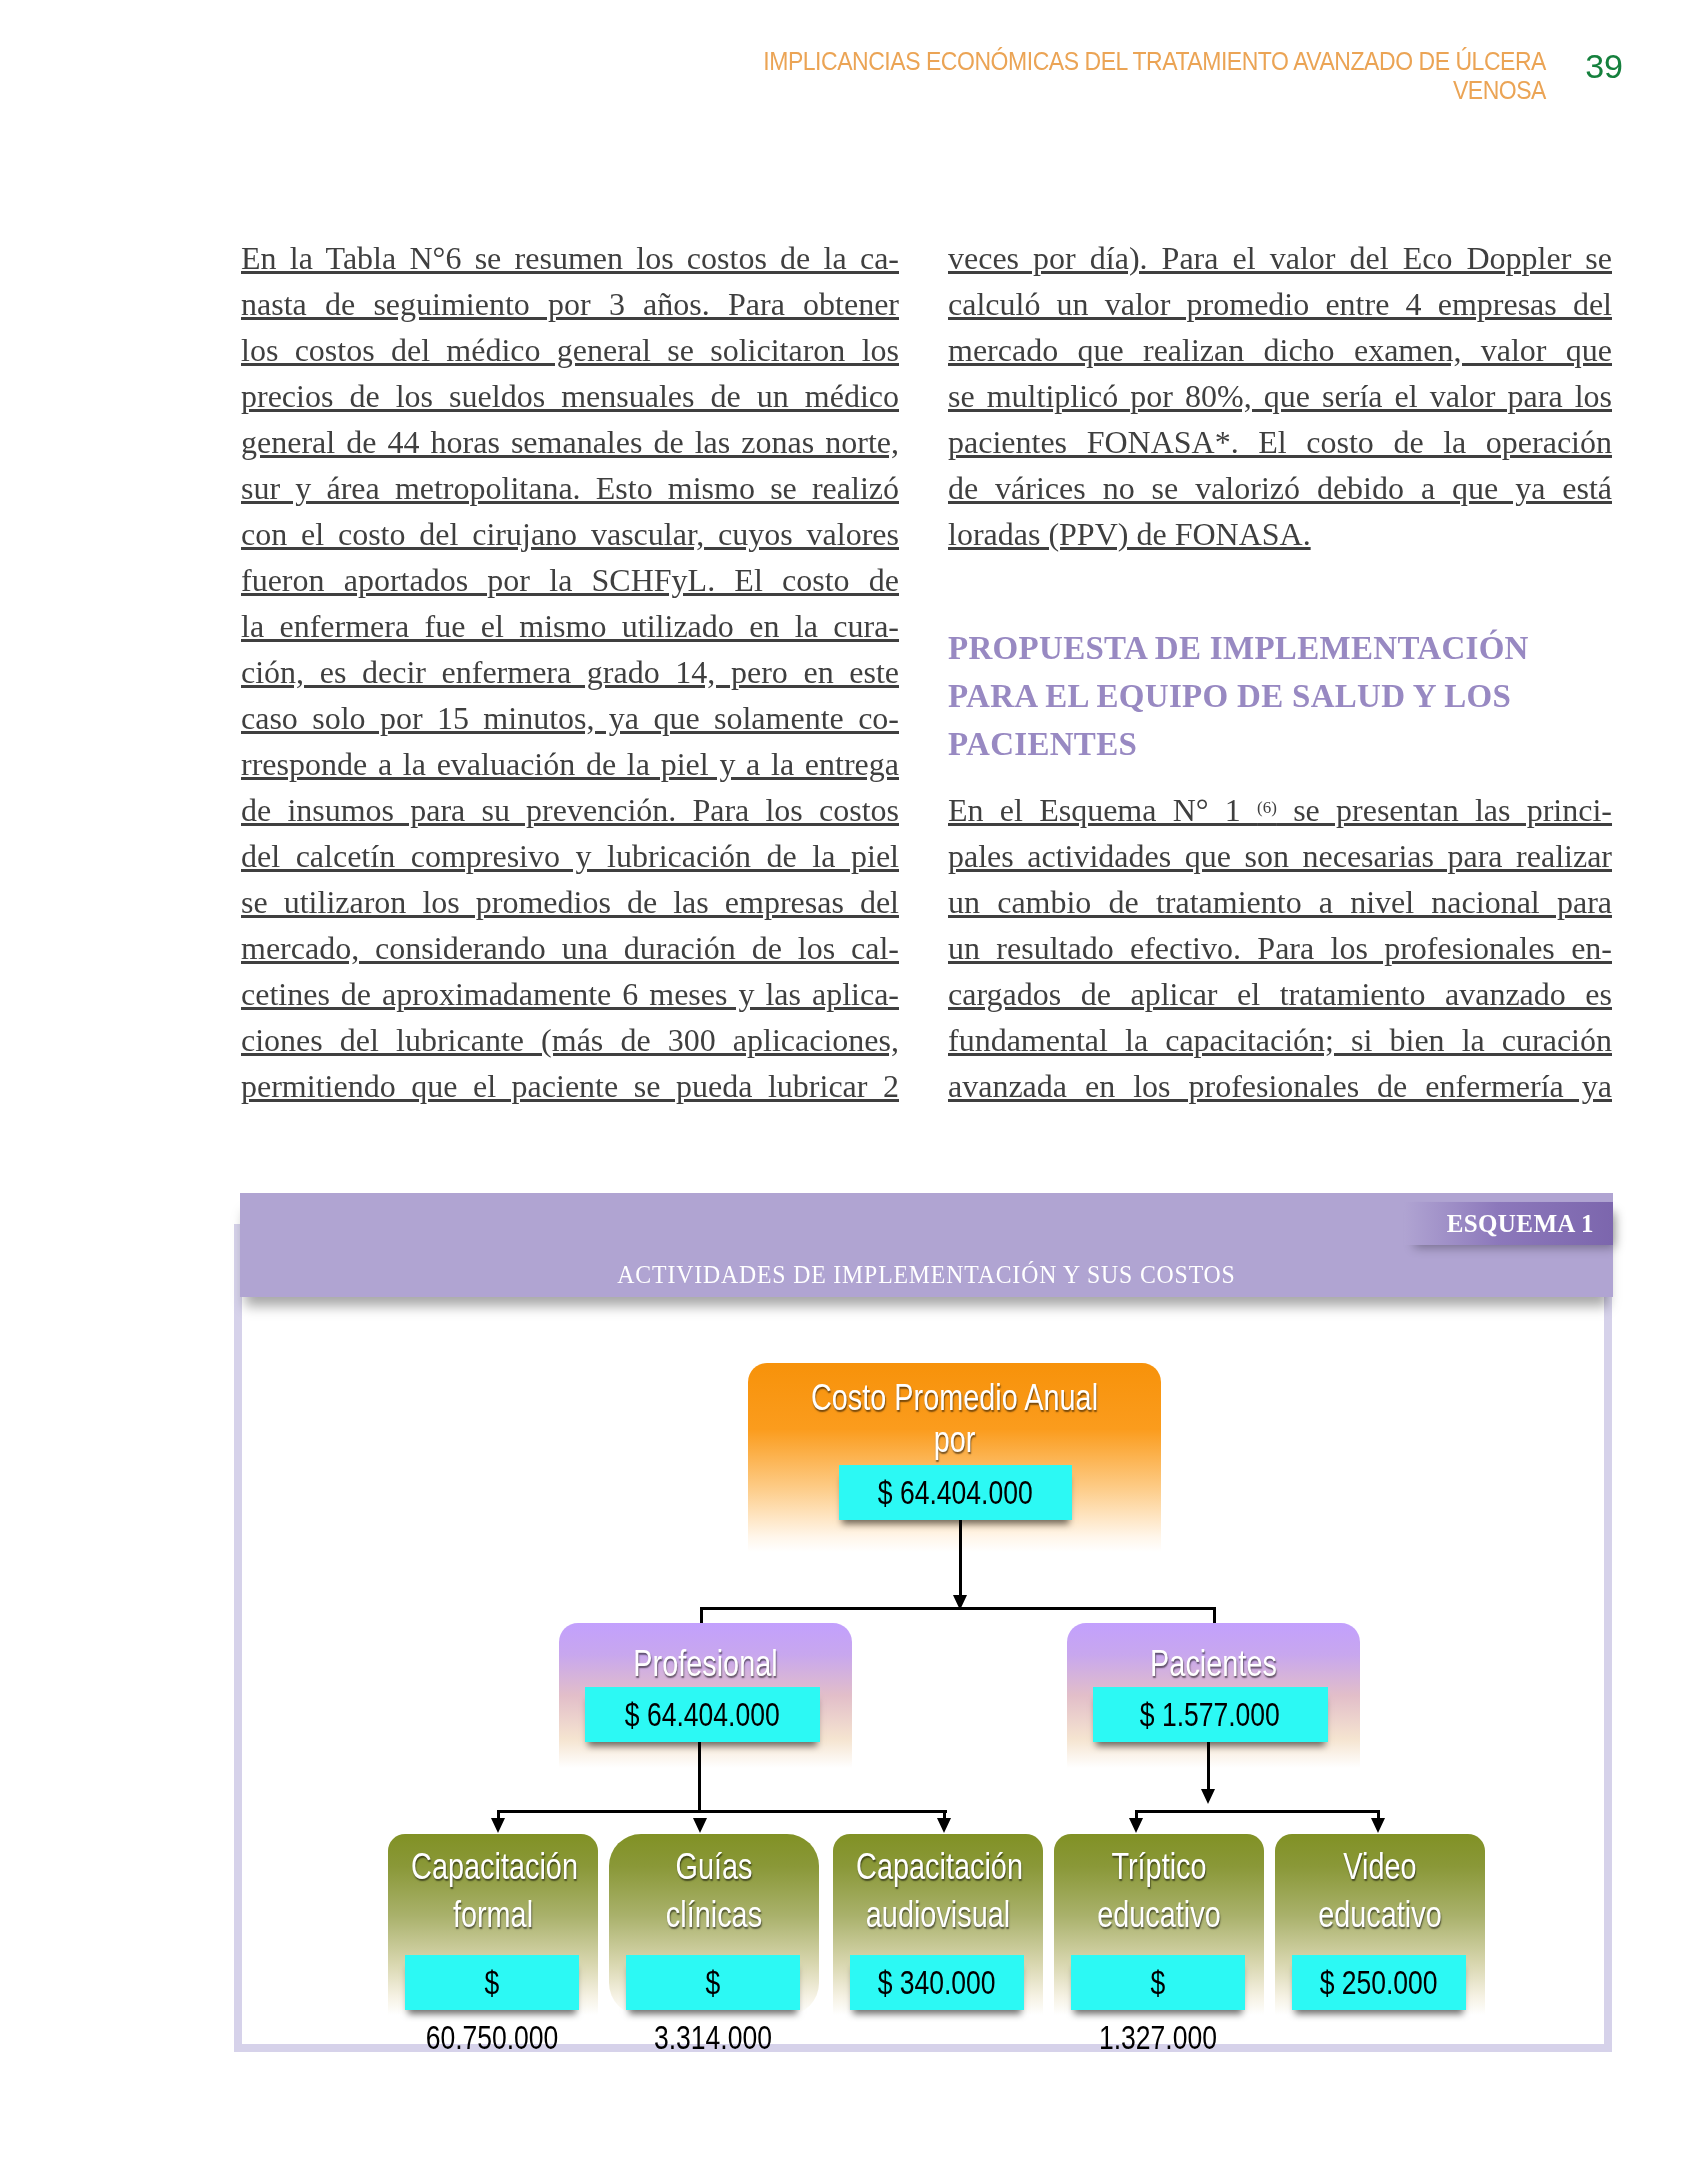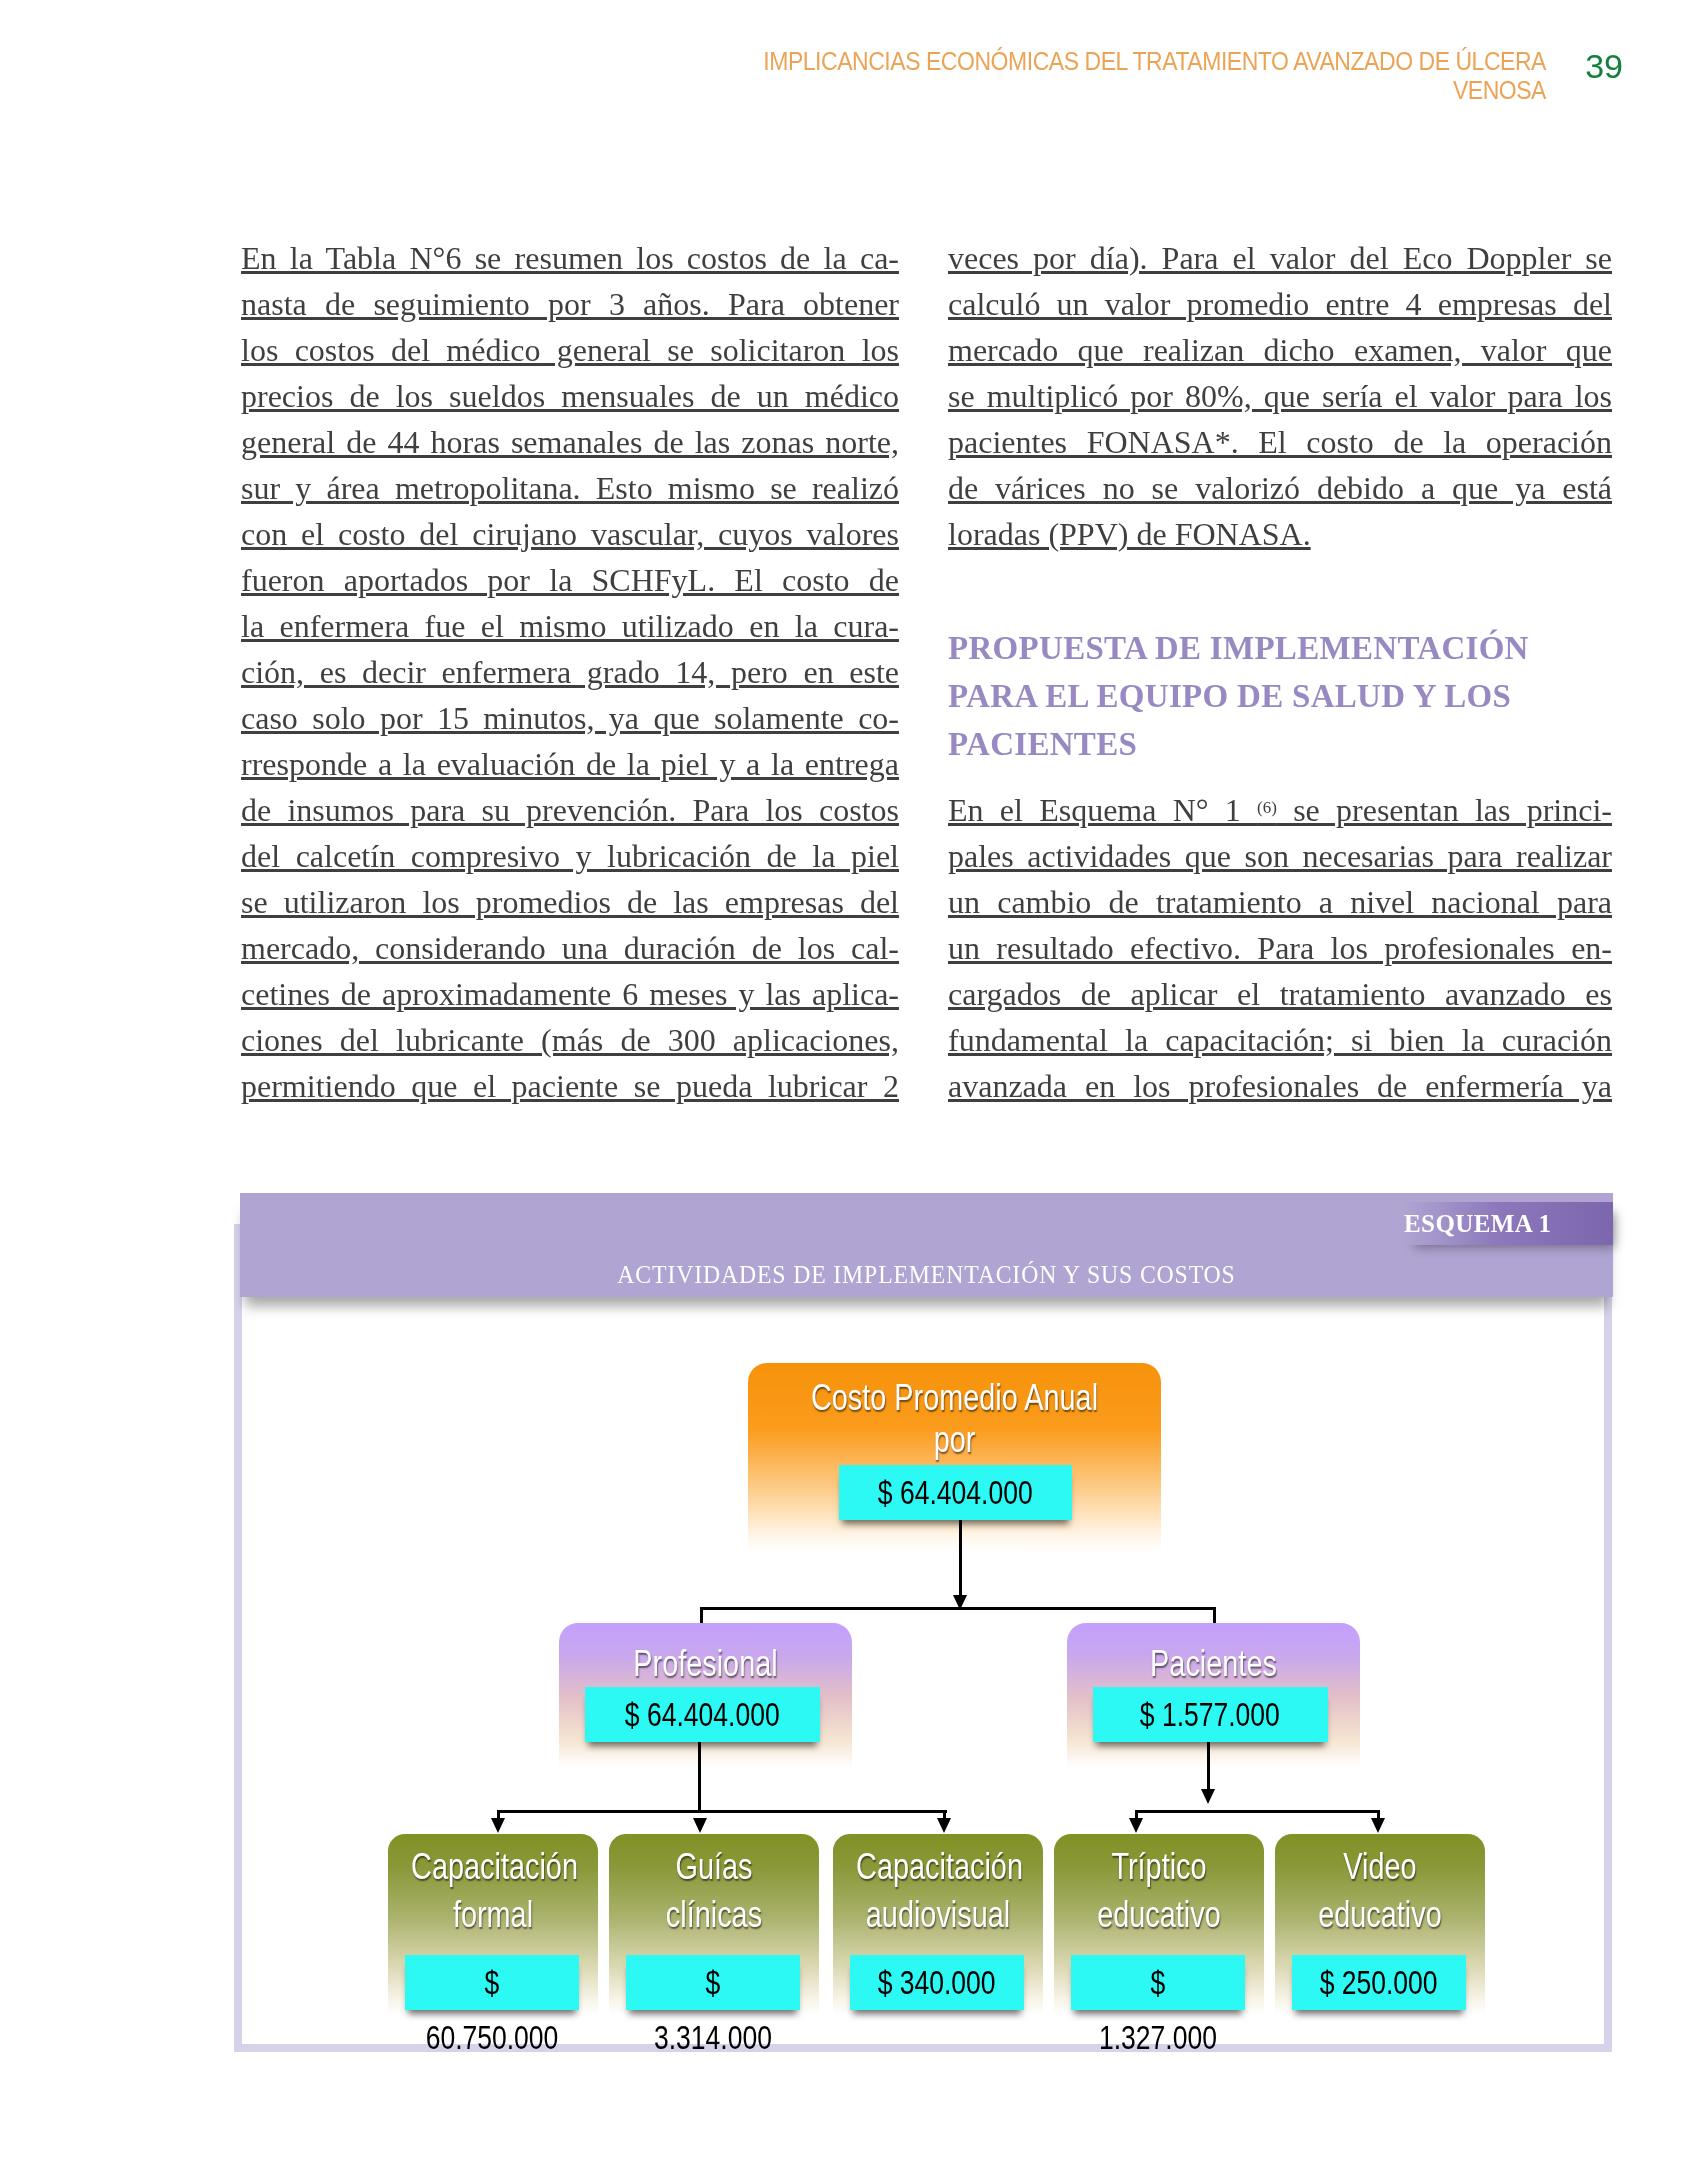--- a/index.html
+++ b/index.html
@@ -13,21 +13,21 @@
   .line.last { text-align-last:left; }
   .section-heading { position:absolute; left:948px; top:624px; width:681px; font-size:33px; line-height:48px; color:#9889c2; font-weight:bold; letter-spacing:0.3px; }
   .section-heading .hl { display:block; white-space:nowrap; }
   .col-right2 { left:948px; top:787px; width:664px; }
   sup.ref { font-size:17px; vertical-align:top; position:relative; top:-1.7px; }
 
   
   .frame { position:absolute; left:234px; top:1224px; width:1378px; height:828px; box-sizing:border-box; border:8.5px solid #d6d2ea; border-top:none; background:#ffffff; }
   .frame-header { position:absolute; left:240px; top:1193px; width:1373px; height:104px; background:#b0a4d2; box-shadow:0 13.6px 12px -5.1px rgba(0,0,0,0.35); }
   .frame-title { position:absolute; left:0; width:100%; top:68px; text-align:center; font-size:25px; color:#ffffff; letter-spacing:0.9px; transform:scaleX(0.95); }
-  .esquema-tab { position:absolute; right:0; top:8.5px; width:209px; height:43px; background:linear-gradient(90deg, #b0a4d2 0%, #8c78bb 45%, #7c66ad 100%); color:#ffffff; font-size:25px; font-weight:bold; line-height:43px; text-align:left; padding-right:19px; box-sizing:border-box; letter-spacing:0.4px; box-shadow:6.8px 6.8px 10.2px -3.4px rgba(0,0,0,0.35); }
+  .esquema-tab { position:absolute; right:0; top:8.5px; width:209px; height:43px; background:linear-gradient(90deg, #b0a4d2 0%, #8c78bb 45%, #7c66ad 100%); color:#ffffff; font-size:25px; font-weight:bold; line-height:43px; text-align:right; padding-right:19px; box-sizing:border-box; letter-spacing:0.4px; box-shadow:6.8px 6.8px 10.2px -3.4px rgba(0,0,0,0.35); }
 
   .node { position:absolute; border-radius:19px 19px 0 0; text-align:center; color:#ffffff; font-family:"Liberation Sans", "DejaVu Sans", sans-serif; }
   .node .ntitle { position:absolute; left:0; width:100%; text-shadow:0.9px 1.7px 1.7px rgba(0,0,0,0.55); transform:scaleX(0.78); line-height:1.15; }
   .vbox { position:absolute; background:#2cf9f4; color:#000000; font-family:"Liberation Sans", "DejaVu Sans", sans-serif; text-align:center; box-shadow:0 8.5px 6.8px -3.4px rgba(0,0,0,0.55); }
   .vbox span { display:inline-block; transform:scaleX(0.78); }
 
   .n-top { left:748px; top:1363px; width:413px; height:189px; background:linear-gradient(180deg, #f7920a 0%, #fb9c1d 35%, #fdca83 65%, #fff6ea 92%, #ffffff 100%); }
   .n-top .ntitle { top:13.6px; font-size:37px; }
   .n-top .vbox { left:91px; top:102px; width:233px; height:55px; line-height:55px; font-size:34px; }
 
@@ -144,21 +144,21 @@
 <div class="arrow" style="left:1129px; top:1818px;"></div>
 <div class="arrow" style="left:1371px; top:1818px;"></div>
 
 <div class="node n-l3" style="left:388px;">
   <div class="ntitle">
     <div>Capacitación</div>
     <div>formal</div>
   </div>
   <div class="vbox"><span>$ 60.750.000</span></div>
 </div>
-<div class="node n-l3" style="left:609px;">
+<div class="node n-l3" style="left:609px;border-radius:32px;">
   <div class="ntitle">
     <div>Guías</div>
     <div>clínicas</div>
   </div>
   <div class="vbox"><span>$ 3.314.000</span></div>
 </div>
 <div class="node n-l3" style="left:833px;">
   <div class="ntitle">
     <div>Capacitación</div>
     <div>audiovisual</div>

